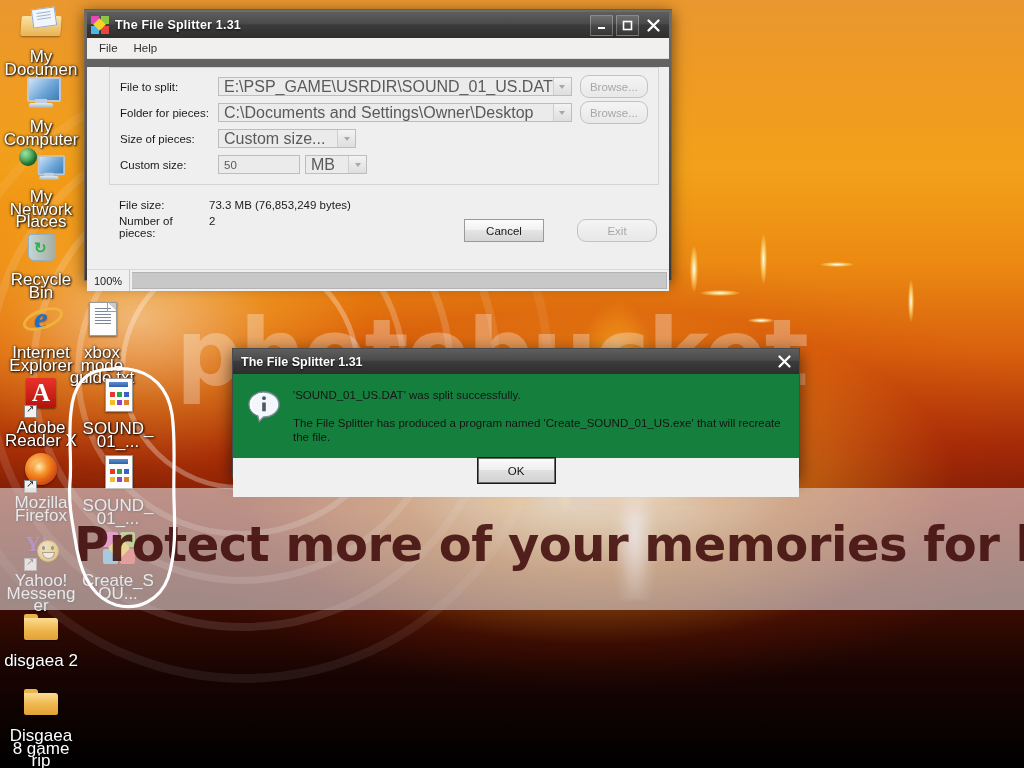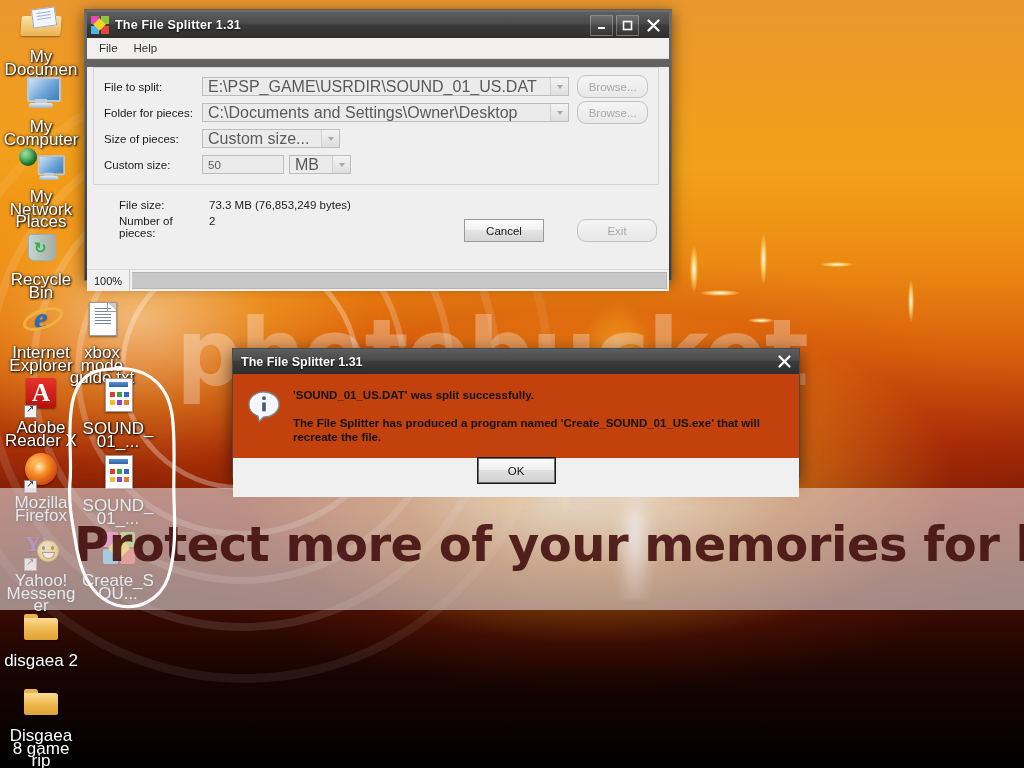--- a/index.html
+++ b/index.html
@@ -281,21 +281,21 @@
     font-size: 11.5px;
     color: #303030;
     padding: 2px 7px;
     cursor: default;
     font-family: "Liberation Sans", sans-serif;
   }
 
   .win-body { background:#efefef; padding:0; }
 
   .group {
-    margin: 8px 10px 0 6px;
+    margin: 8px 10px 0 22px;
     border: 1px solid #d4d4d4;
     background: #efefef;
     padding: 9px 10px 10px 10px;
   }
   .frow { display:flex; align-items:center; margin-bottom:7px; height:19px; }
   .frow:last-child { margin-bottom:0; }
   .flabel { font-size:11.5px; color:#1a1a1a; width:98px; flex:0 0 98px; font-family:"Liberation Sans", sans-serif; }
 
   .combo {
     position:relative;
@@ -376,21 +376,21 @@
   }
   .msg-title .t {
     color:#fff; font-size:12.5px; font-weight:bold;
     text-shadow:0 1px 2px rgba(0,0,0,0.85);
     font-family:"Liberation Sans", sans-serif;
   }
   .msg-close {
     position:absolute; right:4px; top:2px; width:22px; height:20px;
     display:flex; align-items:center; justify-content:center; cursor:pointer;
   }
-  .msg-body { background:#c2410c; padding:14px 14px 0 14px; display:flex;font-weight:bold; }
+  .msg-body { background:#15803d; padding:14px 14px 0 14px; display:flex; }
   .info-icon { width:38px; flex:0 0 38px; padding-top:2px; }
   .msg-lines { padding-left:8px; flex:1; }
   .msg-line {
     font-size:11.5px; color:#141414; margin-bottom:14px;
     font-family:"Liberation Sans", sans-serif; line-height:14px;
   }
   .msg-foot { background:#f0f0f0; padding:0 0 14px 0; display:flex; justify-content:center; }
   .okbtn {
     width:75px; height:23px;
     border:1px solid #6b6b6b;

